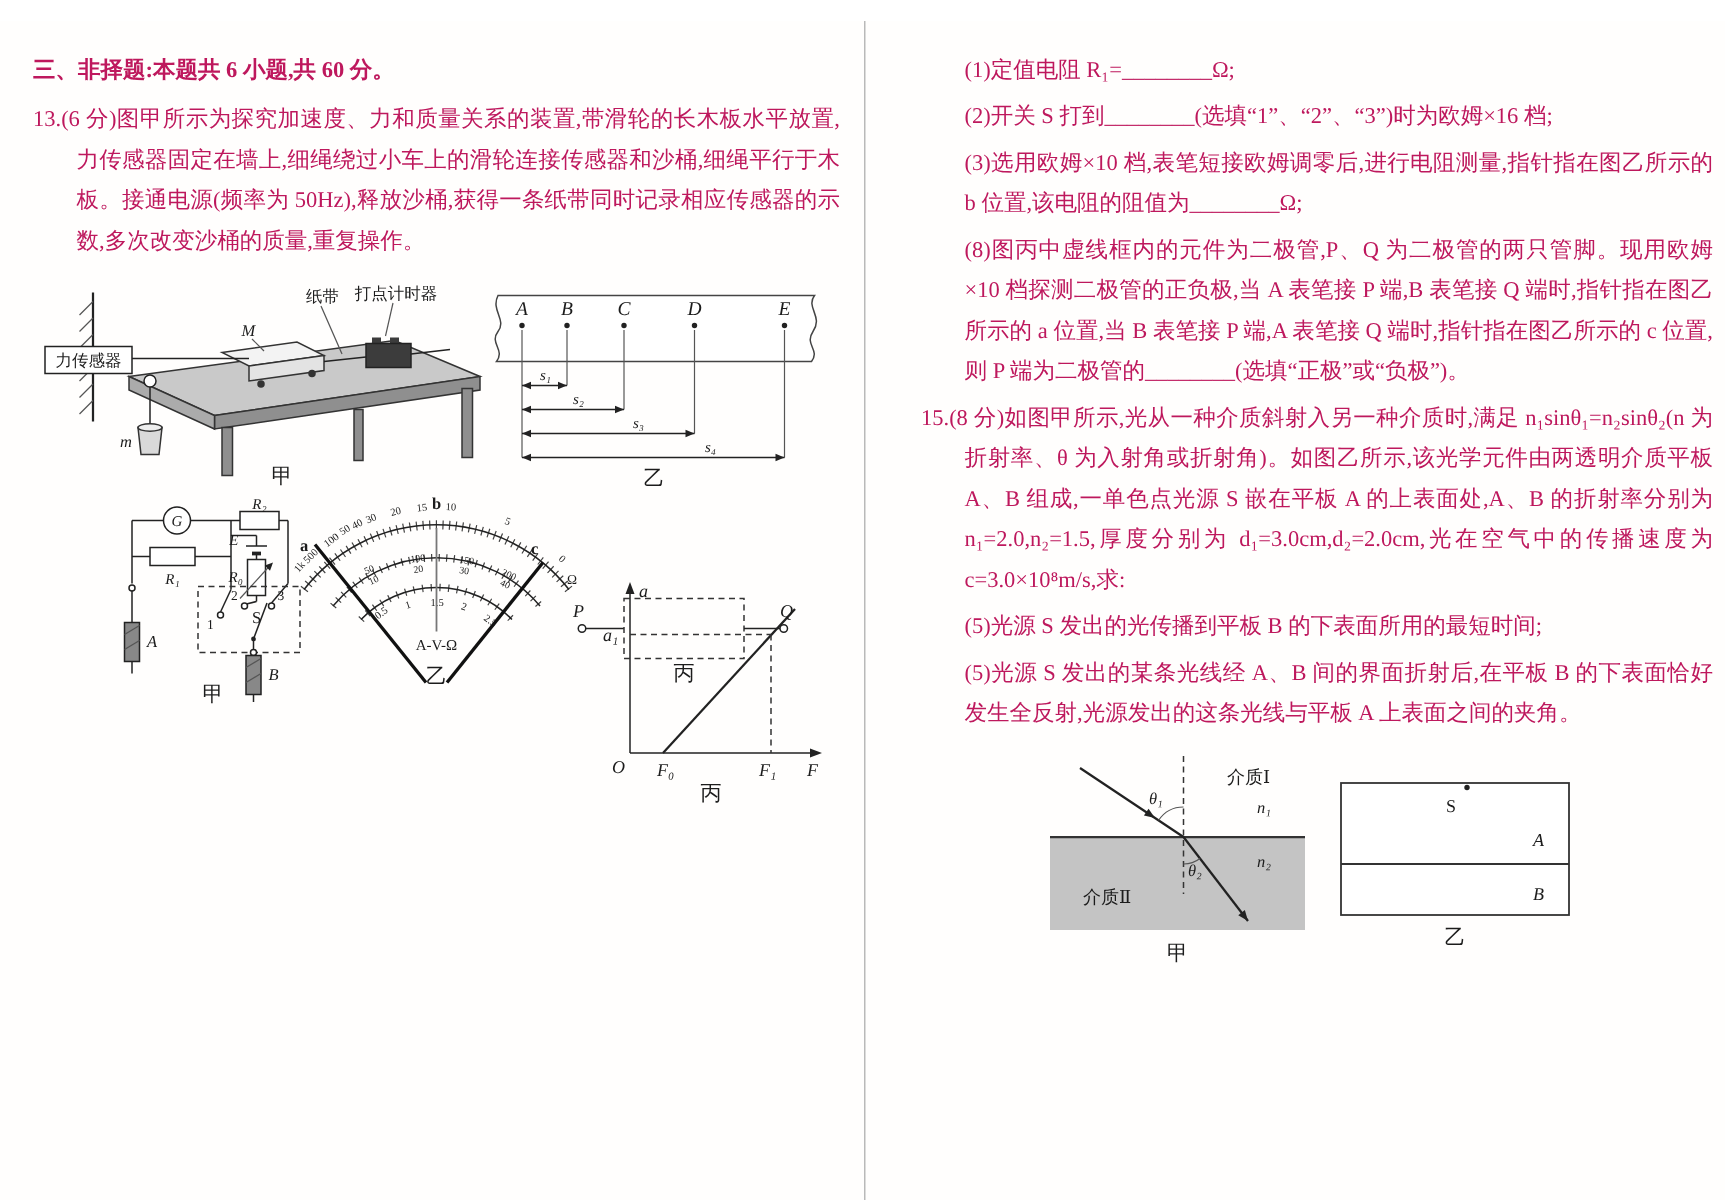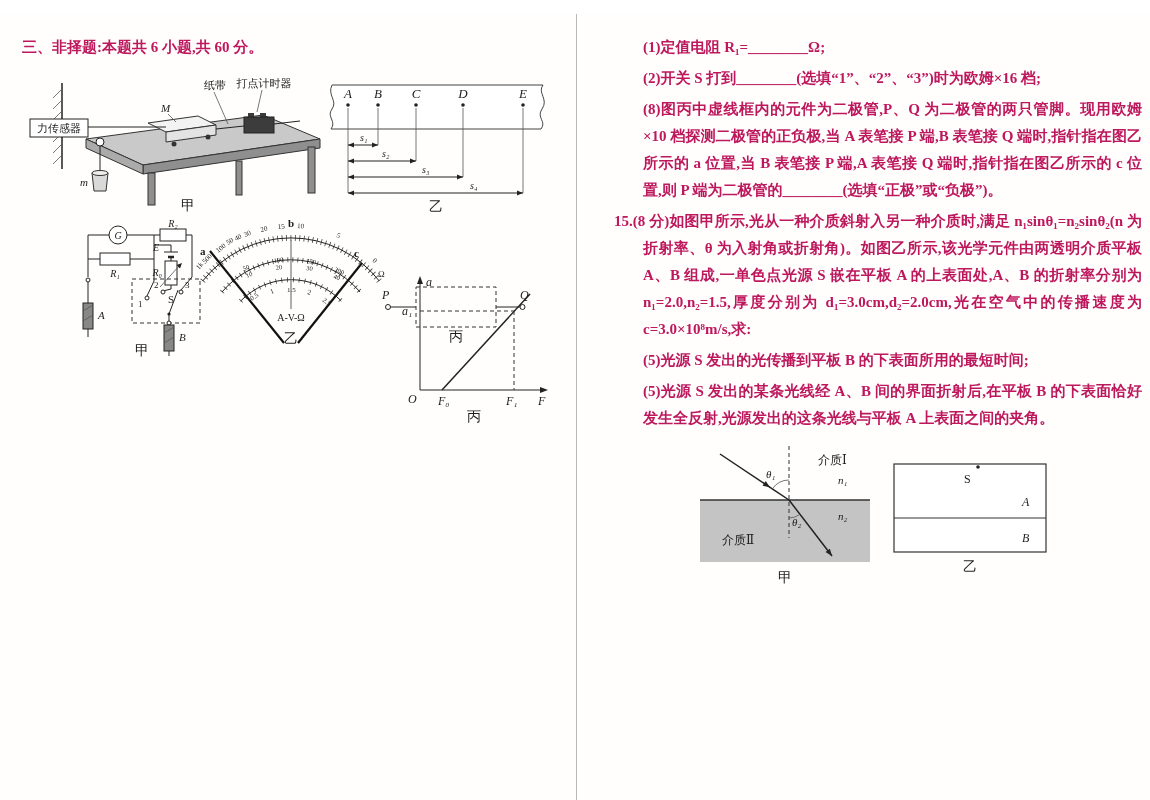--- a/index.html
+++ b/index.html
@@ -2,21 +2,21 @@
 <html><head>
 <meta charset="utf-8">
 <style>
   html,body{margin:0;padding:0;background:#ffffff;}
   #canvas{position:relative;width:1150px;height:800px;background:#fffefd;overflow:hidden;
           font-family:"Liberation Serif","DejaVu Serif",serif;color:#be185d;margin-top:14px;}
   .page{position:absolute;top:0;height:800px;}
   #page-left{left:22px;width:538px;padding-top:20px;}
   #page-right{left:614px;width:528px;padding-top:20px;}
   .divider{position:absolute;left:576px;top:0;width:1px;height:800px;background:#b9b9b9;}
-  p{margin:0 0 4px 0;font-size:15px;line-height:27px;text-align:justify;font-weight:bold;}
+  p{margin:0 0 4px 0;font-size:15px;line-height:27px;text-align:justify;}
   .sec-head{font-weight:bold;margin-bottom:6px;}
   .stem{padding-left:29px;text-indent:-29px;}
   .part{padding-left:29px;}
   .fig-float{float:right;width:168px;height:150px;margin:57px 0 4px 8px;}
   .figrow{position:relative;}
   .figrow svg{position:absolute;}
   .footer{position:absolute;bottom:16px;width:100%;text-align:center;font-size:14px;letter-spacing:1px;}
   svg{overflow:visible;}
   svg text{font-family:"Liberation Serif","DejaVu Serif",serif;fill:#1c1c1c;}
   .svgt{font-size:11px;}
@@ -29,20 +29,21 @@
   .tick{fill:none;stroke:#222;}
 </style>
 </head>
 <body>
 
 <div id="canvas">
   <div class="divider"></div>
 
   <div class="page" id="page-left">
     <p class="sec-head">三、非择题:本题共 6 小题,共 60 分。</p>
+    <p class="stem">13.(6 分)图甲所示为探究加速度、力和质量关系的装置,带滑轮的长木板水平放置,力传感器固定在墙上,细绳绕过小车上的滑轮连接传感器和沙桶,细绳平行于木板。接通电源(频率为 50Hz),释放沙桶,获得一条纸带同时记录相应传感器的示数,多次改变沙桶的质量,重复操作。</p>
 
     <div class="figrow" style="height:148px;">
       <svg width="300" height="144" style="left:6px;top:2px;">
         <g>
           <line class="lnb" x1="34" y1="14" x2="34" y2="100"></line>
           <line class="thin" x1="34" y1="20" x2="25" y2="29"></line>
             <line class="thin" x1="34" y1="31" x2="25" y2="40"></line>
           <line class="thin" x1="34" y1="42" x2="25" y2="51"></line>
             <line class="thin" x1="34" y1="53" x2="25" y2="62"></line>
           <line class="thin" x1="34" y1="64" x2="25" y2="73"></line>
@@ -286,20 +287,21 @@
         <text class="cap" x="82" y="64" text-anchor="middle">丙</text>
       </svg>
     </div>
 
     <div class="footer">高三物理试题　第 5 页(共 8 页)</div>
   </div>
 
   <div class="page" id="page-right">
     <p class="part">(1)定值电阻 R₁=________Ω;</p>
     <p class="part">(2)开关 S 打到________(选填“1”、“2”、“3”)时为欧姆×16 档;</p>
+    <p class="part">(3)选用欧姆×10 档,表笔短接欧姆调零后,进行电阻测量,指针指在图乙所示的 b 位置,该电阻的阻值为________Ω;</p>
     <p class="part">(8)图丙中虚线框内的元件为二极管,P、Q 为二极管的两只管脚。现用欧姆×10 档探测二极管的正负极,当 A 表笔接 P 端,B 表笔接 Q 端时,指针指在图乙所示的 a 位置,当 B 表笔接 P 端,A 表笔接 Q 端时,指针指在图乙所示的 c 位置,则 P 端为二极管的________(选填“正极”或“负极”)。</p>
     <p class="stem">15.(8 分)如图甲所示,光从一种介质斜射入另一种介质时,满足 n₁sinθ₁=n₂sinθ₂(n 为折射率、θ 为入射角或折射角)。如图乙所示,该光学元件由两透明介质平板 A、B 组成,一单色点光源 S 嵌在平板 A 的上表面处,A、B 的折射率分别为 n₁=2.0,n₂=1.5,厚度分别为 d₁=3.0cm,d₂=2.0cm,光在空气中的传播速度为 c=3.0×10⁸m/s,求:</p>
     <p class="part">(5)光源 S 发出的光传播到平板 B 的下表面所用的最短时间;</p>
     <p class="part">(5)光源 S 发出的某条光线经 A、B 间的界面折射后,在平板 B 的下表面恰好发生全反射,光源发出的这条光线与平板 A 上表面之间的夹角。</p>
 
     <div class="figrow" style="height:152px;">
       <svg width="190" height="146" style="left:78px;top:2px;">
         <rect x="8" y="62" width="170" height="62" fill="#c4c4c4"></rect>
         <line x1="8" y1="62" x2="178" y2="62" stroke="#333" stroke-width="1.5"></line>
         <line class="dash" x1="97" y1="8" x2="97" y2="100"></line>

